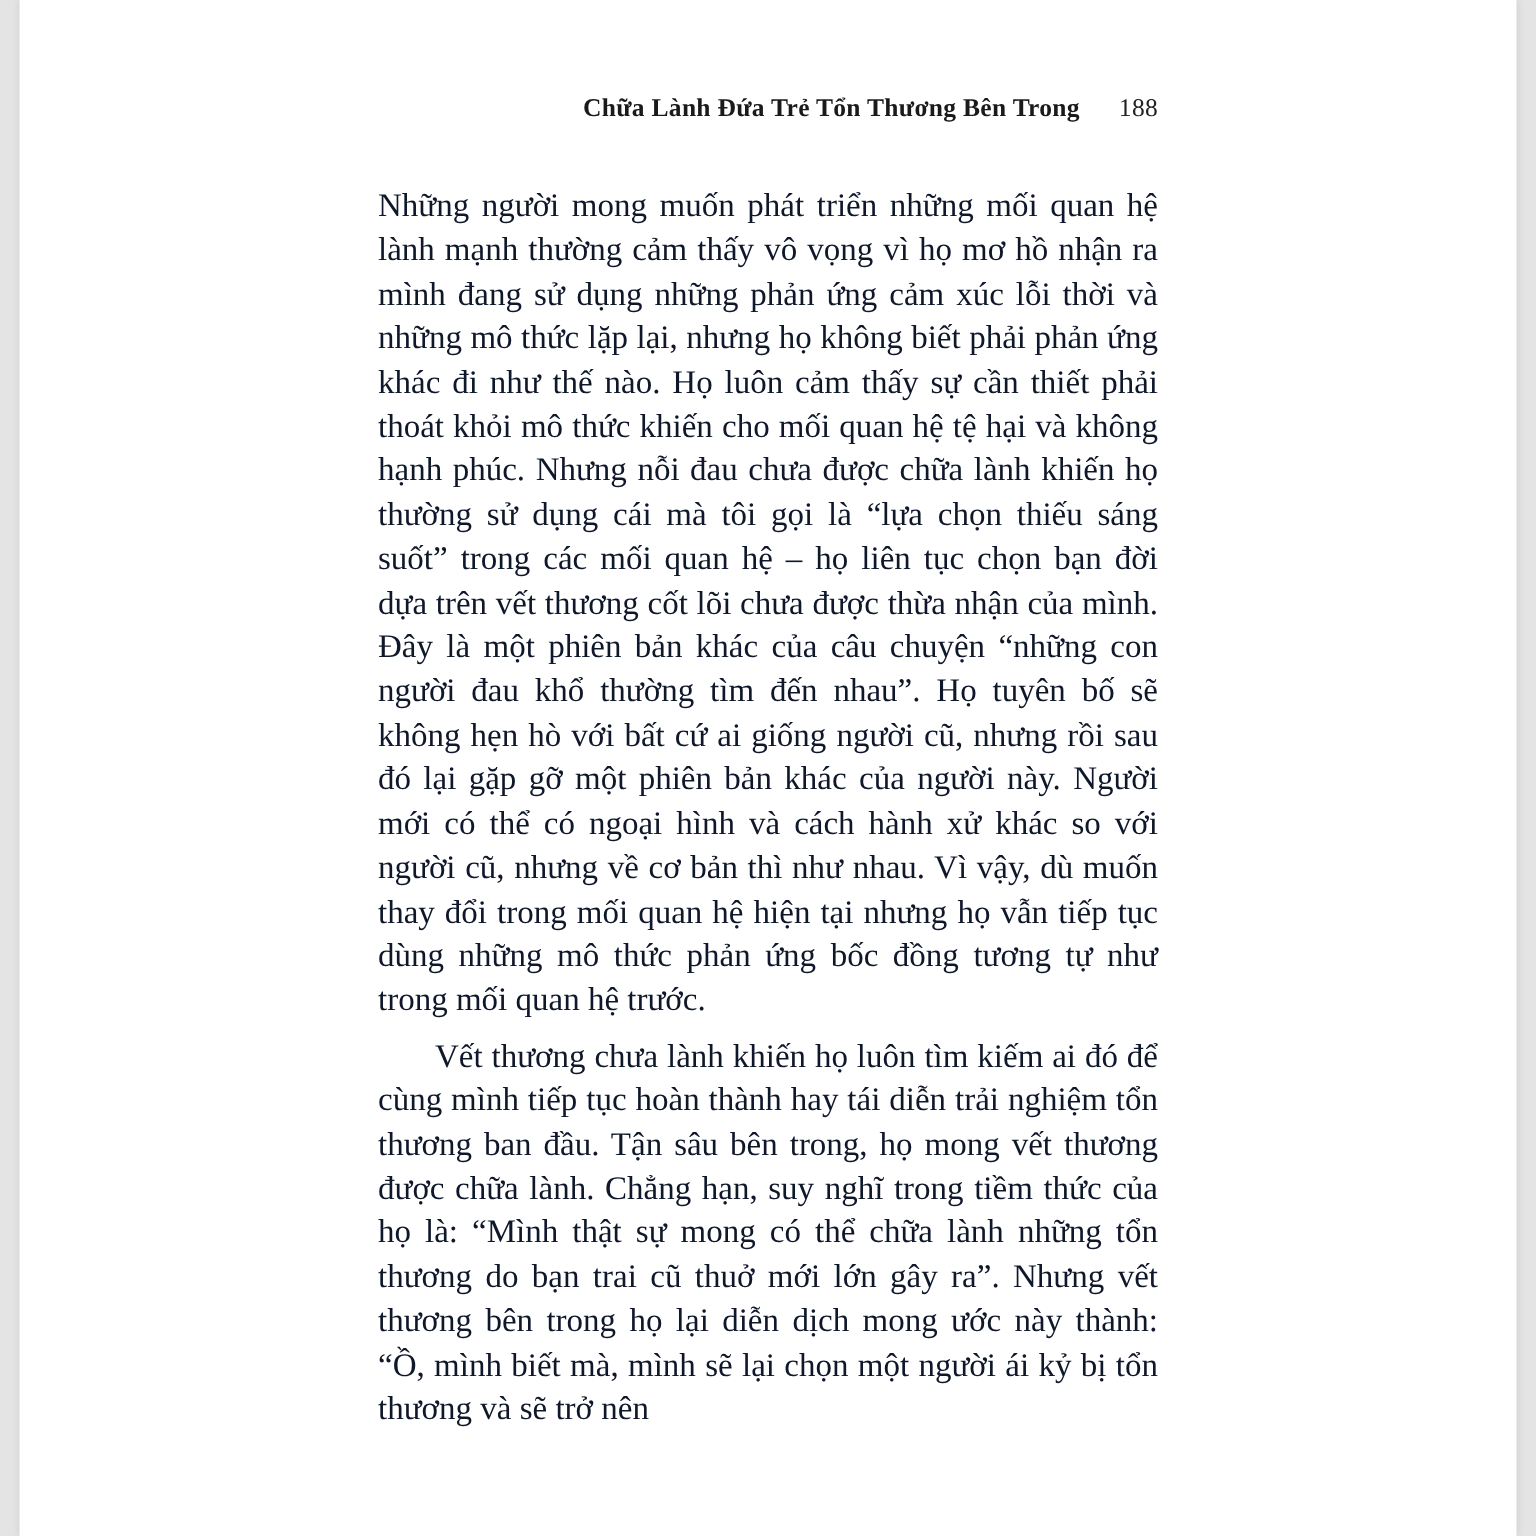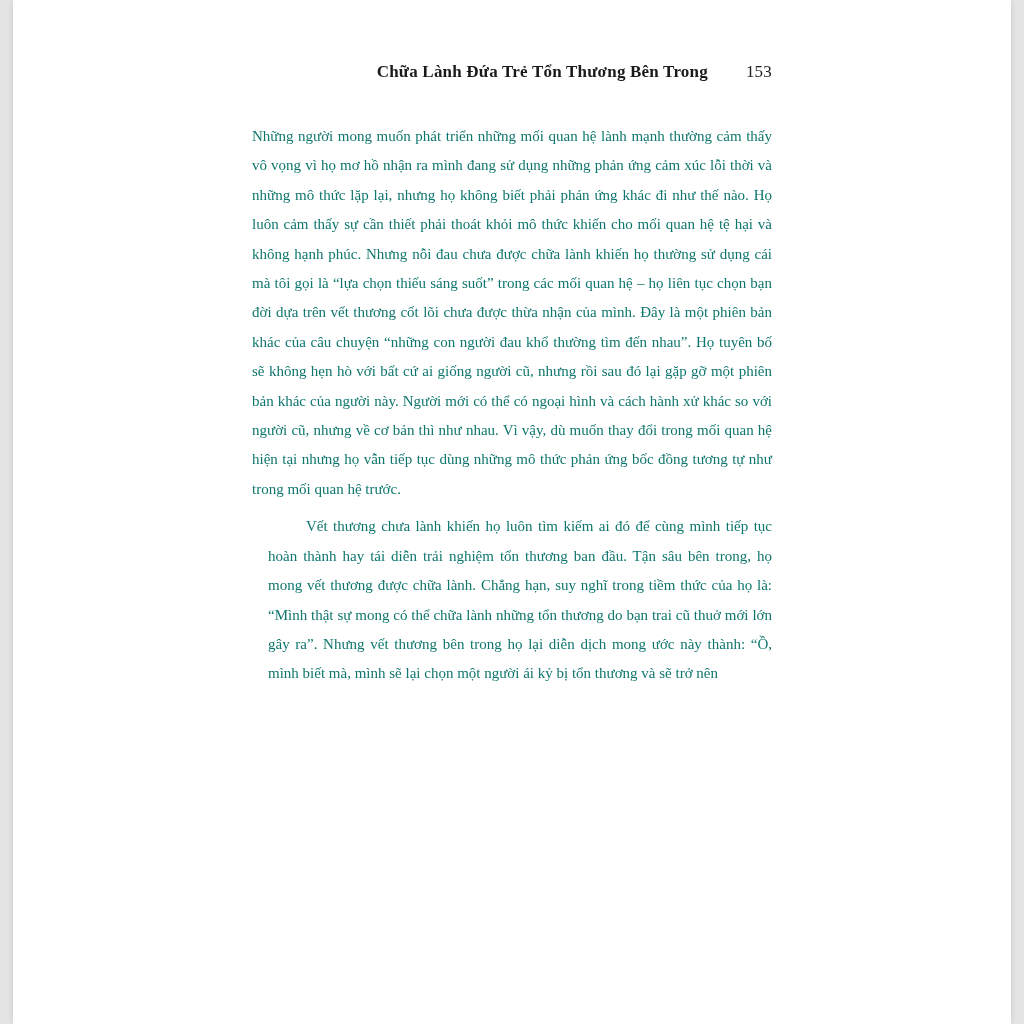--- a/index.html
+++ b/index.html
@@ -25,21 +25,21 @@
     width: 520px;
     margin: 0 auto;
     padding-top: 62px;
     color: #1f1f1f;
   }
 
   .running-head {
     display: flex;
     justify-content: flex-end;
     align-items: baseline;
-    gap: 38px;
+    gap: 26px;
     font-size: 17px;
     letter-spacing: 0.2px;
   }
 
   .running-head .head-title {
     font-weight: bold;
     color: #1a1a1a;
   }
 
   .running-head .page-number {
@@ -51,45 +51,44 @@
     margin-top: 52px;
     text-align: center;
     font-size: 27px;
     font-weight: normal;
     letter-spacing: 0.5px;
     color: #141414;
   }
 
   .body-text {
     margin-top: 40px;
-    font-size: 15px;
+    font-size: 22px;
     line-height: 29.4px;
     text-align: justify;
-    color: #0f766e;
+    color: #0f172a;
   }
 
   .body-text p {
     margin: 0;
   }
 
   .body-text p + p {
     margin-top: 8px;
     text-indent: 38px;
-    margin-left: 16px;
   }
 </style>
 </head>
 <body>
 
 <div class="book-page">
   <div class="content-column">
 
     <div class="running-head">
       <span class="head-title">Chữa Lành Đứa Trẻ Tổn Thương Bên Trong</span>
-      <span class="page-number">153</span>
+      <span class="page-number">188</span>
     </div>
 
 
     <div class="body-text">
       <p>Những người mong muốn phát triển những mối quan hệ lành mạnh thường cảm thấy vô vọng vì họ mơ hồ nhận ra mình đang sử dụng những phản ứng cảm xúc lỗi thời và những mô thức lặp lại, nhưng họ không biết phải phản ứng khác đi như thế nào. Họ luôn cảm thấy sự cần thiết phải thoát khỏi mô thức khiến cho mối quan hệ tệ hại và không hạnh phúc. Nhưng nỗi đau chưa được chữa lành khiến họ thường sử dụng cái mà tôi gọi là “lựa chọn thiếu sáng suốt” trong các mối quan hệ – họ liên tục chọn bạn đời dựa trên vết thương cốt lõi chưa được thừa nhận của mình. Đây là một phiên bản khác của câu chuyện “những con người đau khổ thường tìm đến nhau”. Họ tuyên bố sẽ không hẹn hò với bất cứ ai giống người cũ, nhưng rồi sau đó lại gặp gỡ một phiên bản khác của người này. Người mới có thể có ngoại hình và cách hành xử khác so với người cũ, nhưng về cơ bản thì như nhau. Vì vậy, dù muốn thay đổi trong mối quan hệ hiện tại nhưng họ vẫn tiếp tục dùng những mô thức phản ứng bốc đồng tương tự như trong mối quan hệ trước.</p>
       <p>Vết thương chưa lành khiến họ luôn tìm kiếm ai đó để cùng mình tiếp tục hoàn thành hay tái diễn trải nghiệm tổn thương ban đầu. Tận sâu bên trong, họ mong vết thương được chữa lành. Chẳng hạn, suy nghĩ trong tiềm thức của họ là: “Mình thật sự mong có thể chữa lành những tổn thương do bạn trai cũ thuở mới lớn gây ra”. Nhưng vết thương bên trong họ lại diễn dịch mong ước này thành: “Ồ, mình biết mà, mình sẽ lại chọn một người ái kỷ bị tổn thương và sẽ trở nên</p>
     </div>
 
   </div>
 </div>

